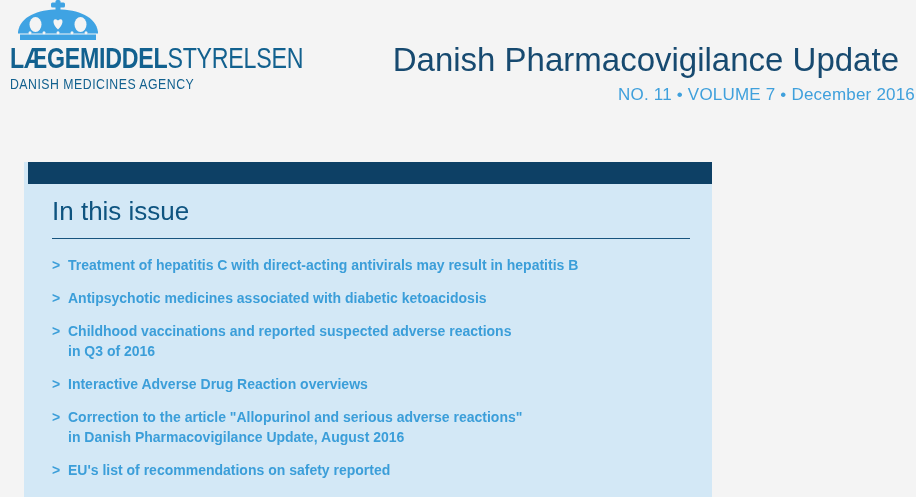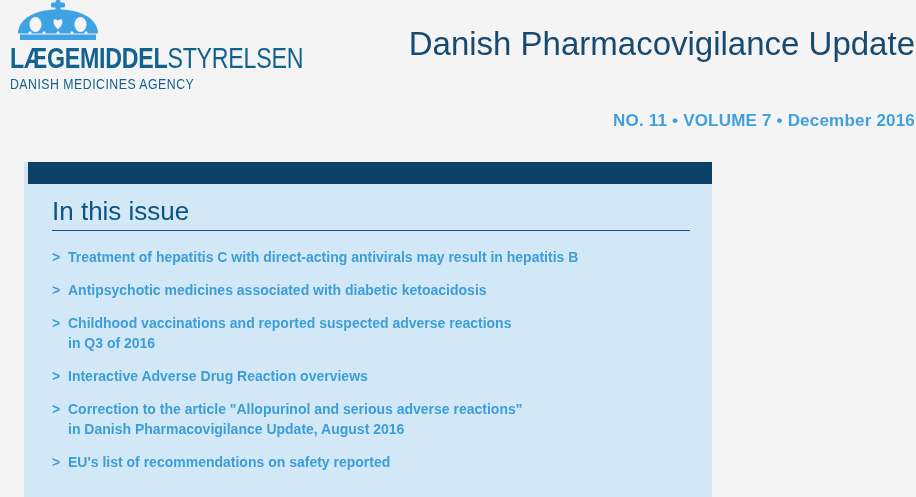--- a/index.html
+++ b/index.html
@@ -39,34 +39,34 @@
     transform:scaleX(0.82);transform-origin:left center;
   }
 
   
   .masthead-title{
     position:absolute;top:25px;right:1px;
     font-size:33px;font-weight:400;color:var(--title);
     white-space:nowrap;
   }
   .issue-line{
-    position:absolute;top:111px;right:1px;
-    font-size:17px;font-weight:700;color:var(--accent);
+    position:absolute;top:85px;right:1px;
+    font-size:17px;font-weight:400;color:var(--accent);
     white-space:nowrap;letter-spacing:0.2px;
   }
 
   
   .issue-box{
     position:absolute;left:24px;top:162px;width:688px;height:340px;
     background:var(--box-bg);
   }
   .issue-bar{height:22px;margin-left:4px;background:var(--bar);}
   .issue-body{padding:12px 20px 0 28px;overflow:hidden;}
   .issue-heading{
-    margin:0 0 4px 0;
+    margin:0 0 12px 0;
     font-size:26px;line-height:30px;font-weight:400;
     color:var(--heading);
   }
   .issue-rule{
     border:none;border-top:1px solid var(--rule);
     margin:0 2px 16px 0;height:0;
   }
   .issue-list{list-style:none;margin:0;padding:0;}
   .issue-item{
     display:flex;margin-bottom:13px;
@@ -97,21 +97,21 @@
         <circle cx="32" cy="32.7" r="1.5"></circle>
         <circle cx="46" cy="32.7" r="1.5"></circle>
         <circle cx="60" cy="32.7" r="1.5"></circle>
         <circle cx="74" cy="32.7" r="1.5"></circle>
       </g>
     </svg>
     <div class="wordmark"><span class="wm-bold">LÆGEMIDDEL</span><span class="wm-light">STYRELSEN</span></div>
     <div class="tagline">DANISH MEDICINES AGENCY</div>
   </div>
 
-  <h1 class="masthead-title" style="margin:0">Danish Pharmacovigilance Update</h1>
+  <h1 class="masthead-title" style="margin:16px">Danish Pharmacovigilance Update</h1>
   <div class="issue-line">NO. 11 • VOLUME 7 • December 2016</div>
 </header>
 
 <section class="issue-box">
   <div class="issue-bar"></div>
   <div class="issue-body">
     <h2 class="issue-heading">In this issue</h2>
     <hr class="issue-rule">
     <ul class="issue-list">
         <li class="issue-item">

